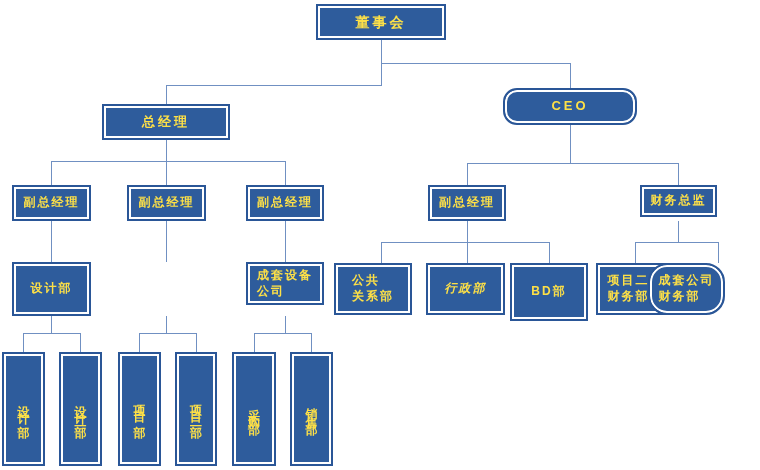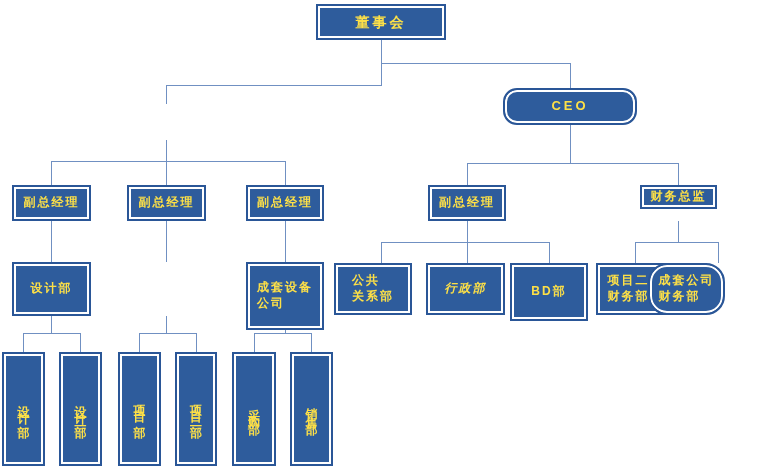--- a/index.html
+++ b/index.html
@@ -93,30 +93,31 @@
   <div class="line" style="left:467px; top:242px; width:1px; height:21px;"></div>
   <div class="line" style="left:549px; top:242px; width:1px; height:21px;"></div>
 
   <div class="line" style="left:678px; top:221px; width:1px; height:21px;"></div>
   <div class="line" style="left:635px; top:242px; width:84px; height:1px;"></div>
   <div class="line" style="left:635px; top:242px; width:1px; height:21px;"></div>
   <div class="line" style="left:718px; top:242px; width:1px; height:21px;"></div>
 
   <div class="node lg" style="left:316px; top:4px; width:130px; height:36px;">董事会</div>
 
+  <div class="node md" style="left:102px; top:104px; width:128px; height:36px;">总经理</div>
   <div class="node md" style="left:503px; top:88px; width:134px; height:37px;border-radius:14px;">CEO</div>
 
   <div class="node" style="left:12px; top:185px; width:79px; height:36px;">副总经理</div>
   <div class="node" style="left:127px; top:185px; width:79px; height:36px;">副总经理</div>
   <div class="node" style="left:246px; top:185px; width:78px; height:36px;">副总经理</div>
   <div class="node" style="left:428px; top:185px; width:78px; height:36px;">副总经理</div>
-  <div class="node" style="left:640px; top:185px; width:77px; height:24px;">财务总监</div>
+  <div class="node" style="left:640px; top:185px; width:77px; height:32px;">财务总监</div>
 
   <div class="node" style="left:12px; top:262px; width:79px; height:54px;">设计部</div>
-  <div class="node" style="left:246px; top:262px; width:78px; height:68px;">成套设备
+  <div class="node" style="left:246px; top:262px; width:78px; height:43px;">成套设备
 公司</div>
   <div class="node" style="left:334px; top:263px; width:78px; height:52px;">公共
 关系部</div>
   <div class="node" style="left:426px; top:263px; width:79px; height:52px;font-style:italic;">行政部</div>
   <div class="node" style="left:510px; top:263px; width:78px; height:58px;">BD部</div>
   <div class="node" style="left:596px; top:263px; width:79px; height:52px;">项目二部
 财务部</div>
   <div class="node" style="left:648px; top:263px; width:77px; height:52px;border-radius:19px;">成套公司
 财务部</div>
 

